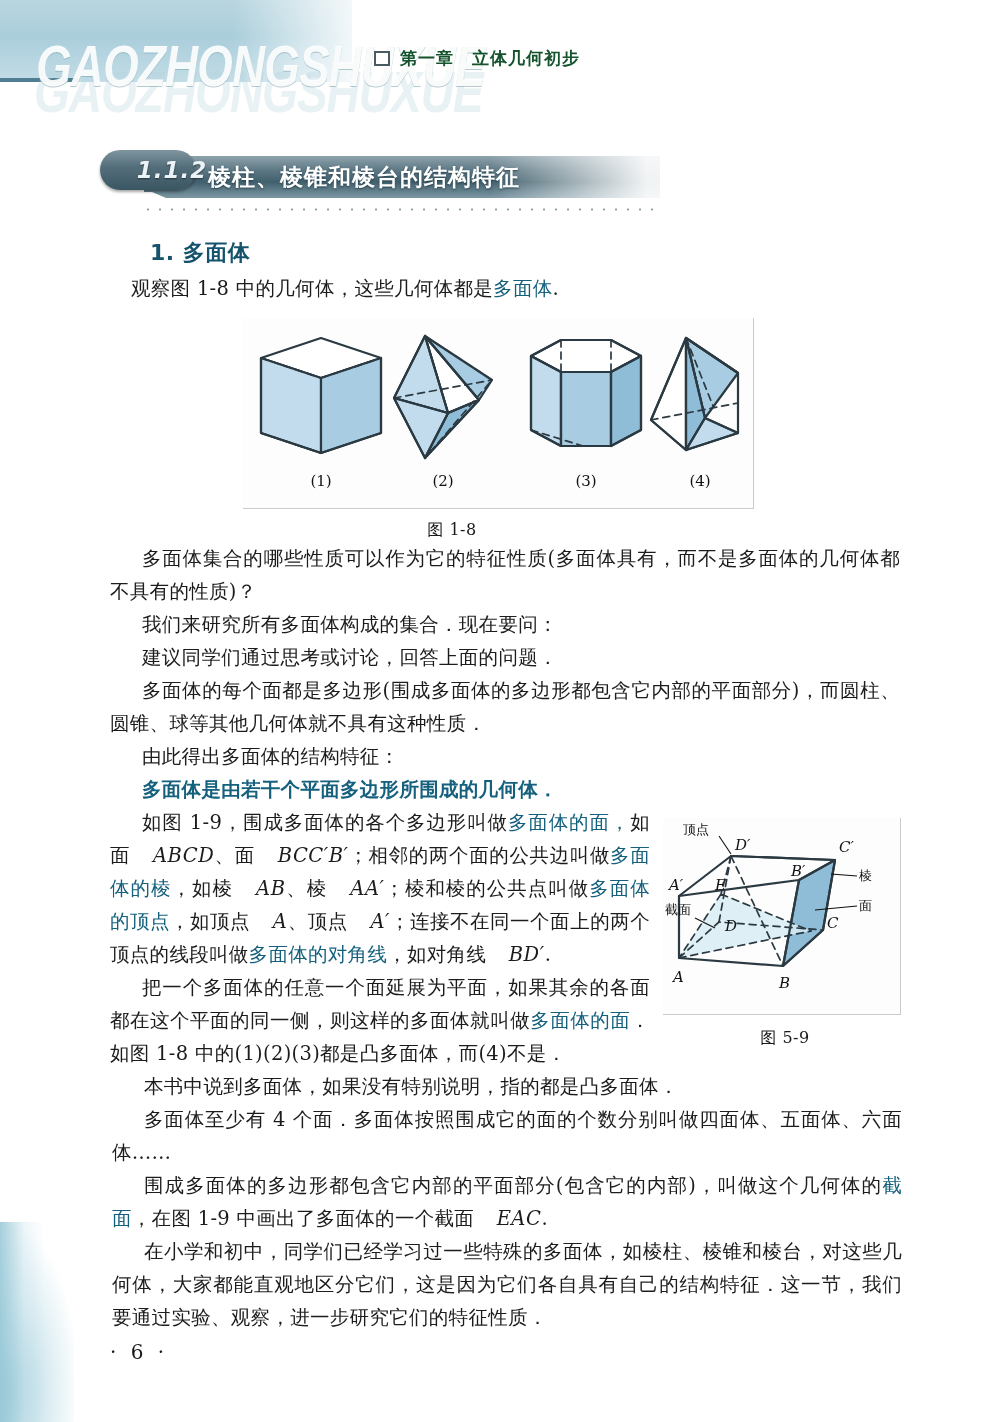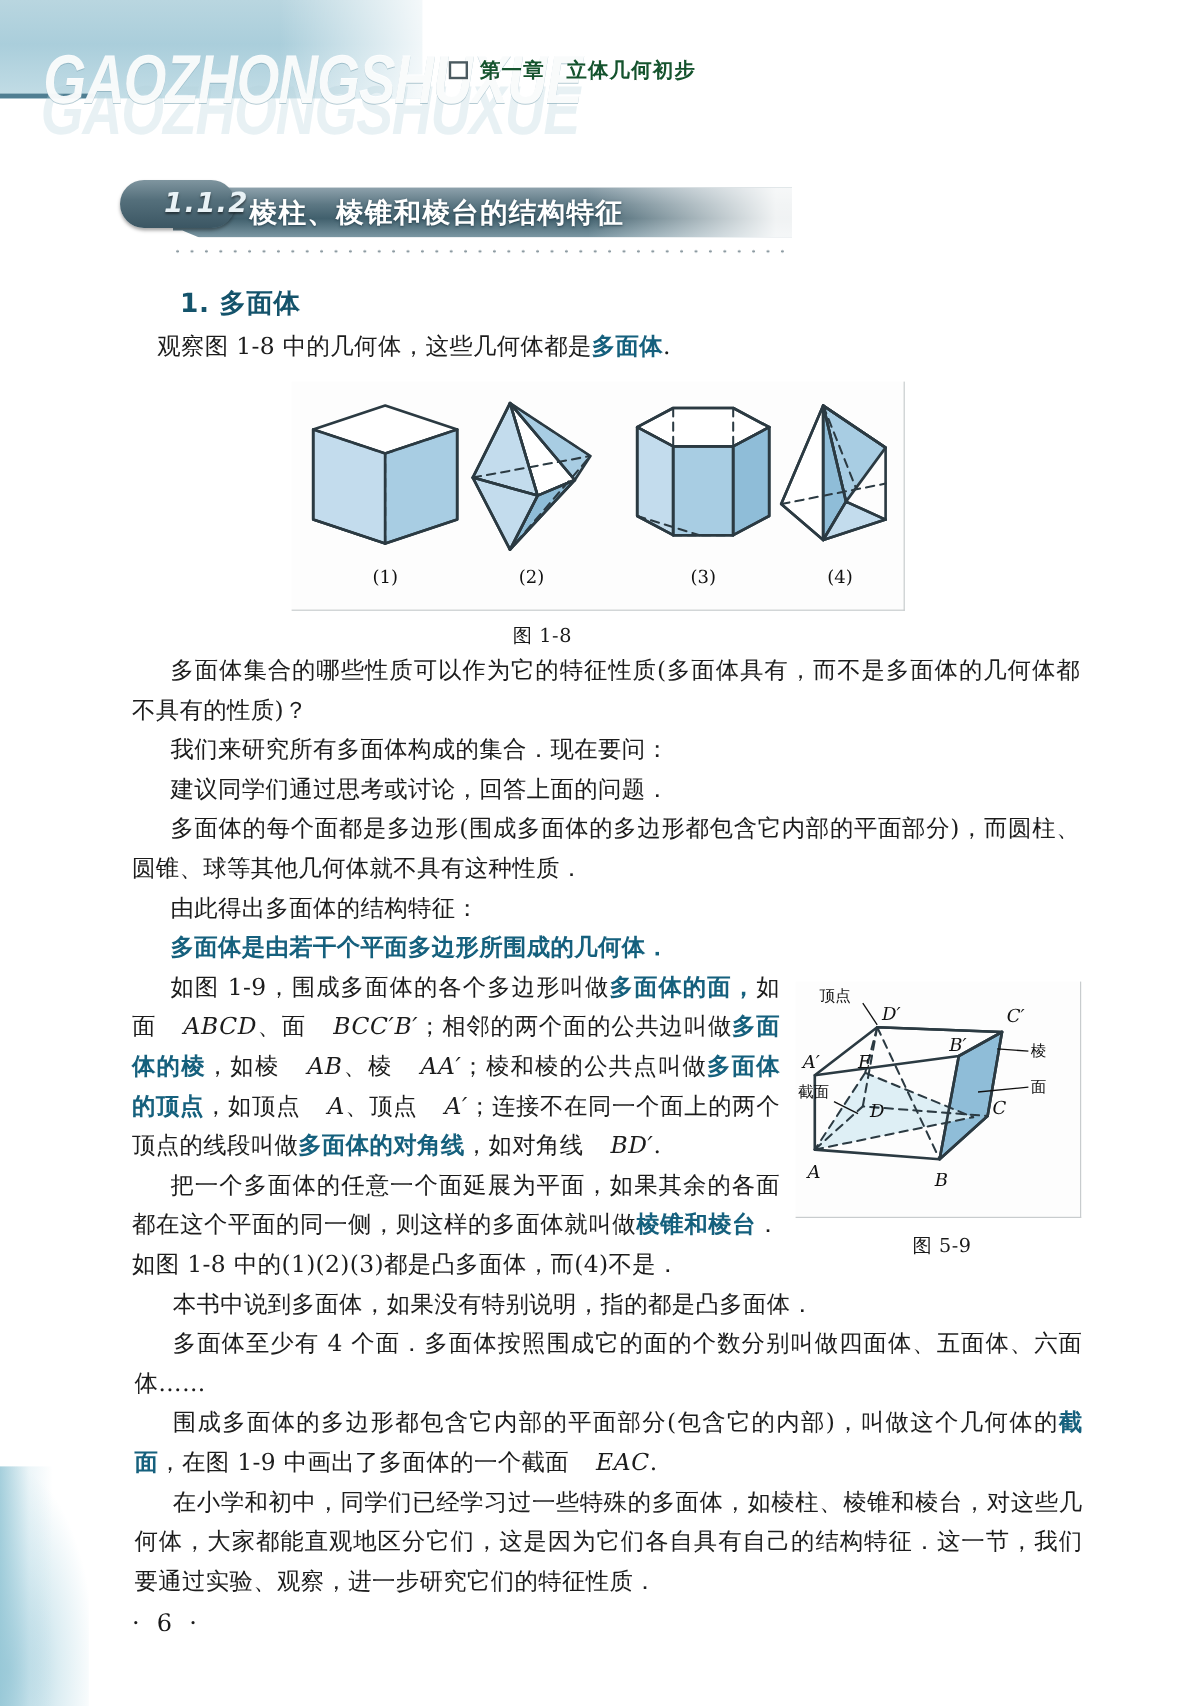--- a/index.html
+++ b/index.html
@@ -106,21 +106,21 @@
   .h2{
     position:absolute;left:133px;top:238px;
     font-family:"DejaVu Sans","Liberation Sans",sans-serif;
     font-weight:bold;font-size:22px;color:#14536b;letter-spacing:.5px;margin-left:17px;
   }
   .p{
     font-family:"DejaVu Serif","Liberation Serif",serif;
     font-size:19.5px;color:#1c1c1c;line-height:33px;
     letter-spacing:.3px;text-align:justify;
   }
-  .blue{color:#15607d;font-weight:700;}
+  .blue{color:#15607d;font-weight:400;}
   .bluedef{color:#15607d;font-weight:bold;font-size:19.5px;letter-spacing:.3px;}
   .mi{font-family:"DejaVu Serif","Liberation Serif",serif;font-style:italic;letter-spacing:.5px;margin-left:16px;}
 
   .line1{position:absolute;left:131px;top:272px;width:740px;}
   .blk-a{position:absolute;left:110px;top:542px;width:790px;}
   .blk-a .ind{text-indent:32px;}
   .blk-b{position:absolute;left:110px;top:806px;width:540px;}
   .blk-c{position:absolute;left:112px;top:1070px;width:790px;}
 
   
@@ -299,21 +299,21 @@
       <line class="lead" x1="32" y1="100" x2="52" y2="110"></line>
     </svg>
   </div>
   <div class="figcap cap9">图 5-9</div>
 
   <div class="blk-b">
     <div class="p" style="text-indent:32px">
       <span>如图 1-9，围成多面体的各个多边形叫做</span><span class="blue">多面体的面，</span><span>如面 </span><span class="mi">ABCD</span><span>、面 </span><span class="mi">BCC′B′</span><span>；相邻的两个面的公共边叫做</span><span class="blue">多面体的棱</span><span>，如棱 </span><span class="mi">AB</span><span>、棱 </span><span class="mi">AA′</span><span>；棱和棱的公共点叫做</span><span class="blue">多面体的顶点</span><span>，如顶点 </span><span class="mi">A</span><span>、顶点 </span><span class="mi">A′</span><span>；连接不在同一个面上的两个顶点的线段叫做</span><span class="blue">多面体的对角线</span><span>，如对角线 </span><span class="mi">BD′</span><span>.</span>
     </div>
     <div class="p" style="text-indent:32px">
-      <span>把一个多面体的任意一个面延展为平面，如果其余的各面都在这个平面的同一侧，则这样的多面体就叫做</span><span class="blue">棱锥和棱台</span><span>．如图 1-8 中的(1)(2)(3)都是凸多面体，而(4)不是．</span>
+      <span>把一个多面体的任意一个面延展为平面，如果其余的各面都在这个平面的同一侧，则这样的多面体就叫做</span><span class="blue">多面体的面</span><span>．如图 1-8 中的(1)(2)(3)都是凸多面体，而(4)不是．</span>
     </div>
   </div>
 
   <div class="blk-c">
     <div class="p" style="text-indent:32px">本书中说到多面体，如果没有特别说明，指的都是凸多面体．</div>
     <div class="p" style="text-indent:32px">多面体至少有 4 个面．多面体按照围成它的面的个数分别叫做四面体、五面体、六面体……</div>
     <div class="p" style="text-indent:32px">
       <span>围成多面体的多边形都包含它内部的平面部分(包含它的内部)，叫做这个几何体的</span><span class="blue">截面</span><span>，在图 1-9 中画出了多面体的一个截面 </span><span class="mi">EAC</span><span>.</span>
     </div>
     <div class="p" style="text-indent:32px">在小学和初中，同学们已经学习过一些特殊的多面体，如棱柱、棱锥和棱台，对这些几何体，大家都能直观地区分它们，这是因为它们各自具有自己的结构特征．这一节，我们要通过实验、观察，进一步研究它们的特征性质．</div>

